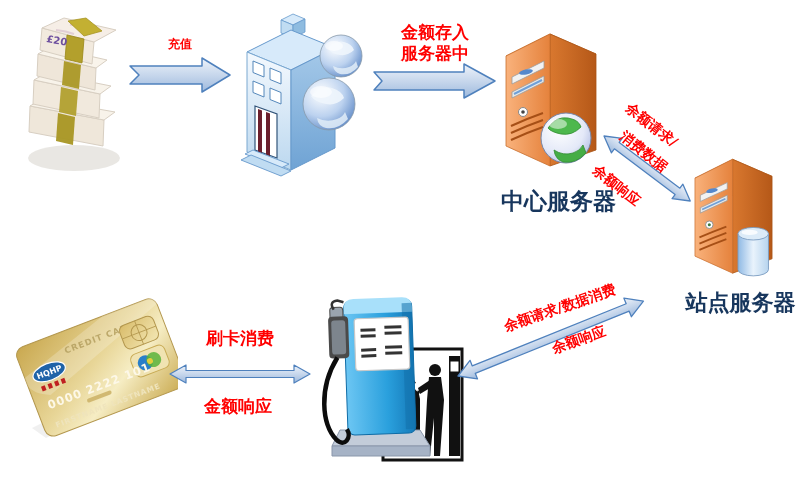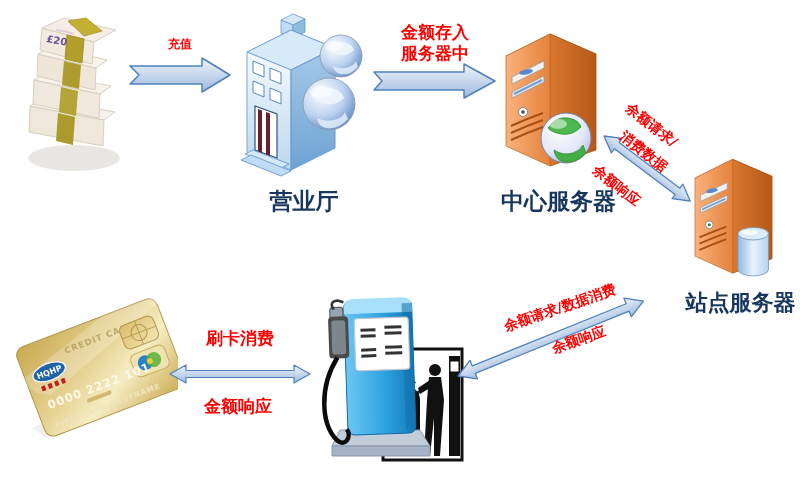--- a/index.html
+++ b/index.html
@@ -136,21 +136,20 @@
       <path d="M100,62 q8,4 16,1 q5,-2 7,-6 l2,6 q-8,9 -18,7 q-6,-2 -7,-8z" fill="#e2edf8" opacity="0.85"></path>
       <ellipse cx="101" cy="42" rx="9" ry="5" fill="#ffffff" opacity="0.55"></ellipse>
     </g>
     <g>
       <circle cx="96" cy="100" r="26" fill="url(#globeGrad)" stroke="#8899aa" stroke-width="0.8"></circle>
       <path d="M78,92 q10,-11 21,-8 q10,3 12,10 q-8,8 -18,6 q-11,-2 -15,-8z" fill="#eef5fc" opacity="0.9"></path>
       <path d="M84,114 q10,5 20,1 q6,-2 8,-7 l3,7 q-10,11 -22,9 q-8,-2 -9,-10z" fill="#e2edf8" opacity="0.85"></path>
       <ellipse cx="88" cy="88" rx="11" ry="6" fill="#ffffff" opacity="0.55"></ellipse>
     </g>
   </svg>
-  <div class="node-label" style="left:244px;top:186px;width:120px">营业厅</div>
 
   <svg class="abs" style="left:372px;top:60px" width="126" height="42" viewBox="0 0 126 42">
     <polygon points="2,12 92,12 92,4 123,21 92,38 92,30 2,30 10,21" fill="url(#arrGrad)" stroke="#4f81bd" stroke-width="1.5" stroke-linejoin="round"></polygon>
   </svg>
   <div class="edge-label" style="left:374px;top:22px;width:122px">
     <div>金额存入</div>
     <div>服务器中</div>
   </div>
 
   <svg class="abs" style="left:496px;top:20px" width="122" height="152" viewBox="0 0 122 152">

